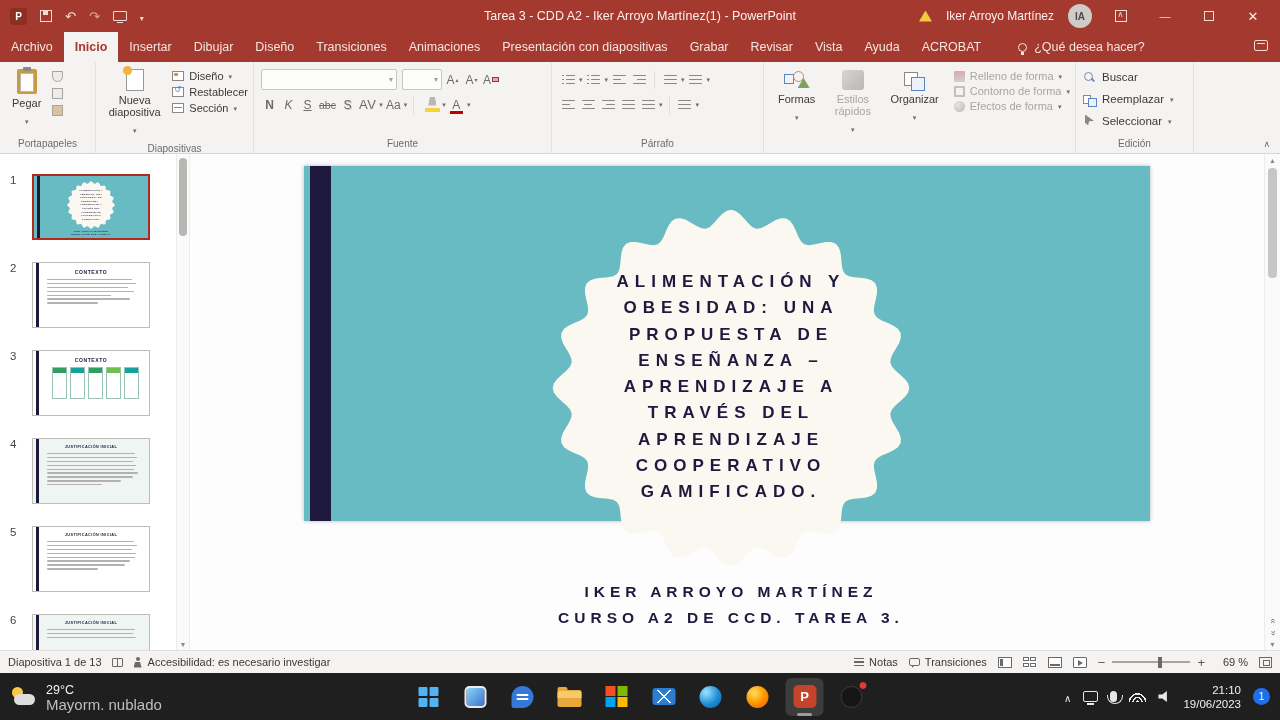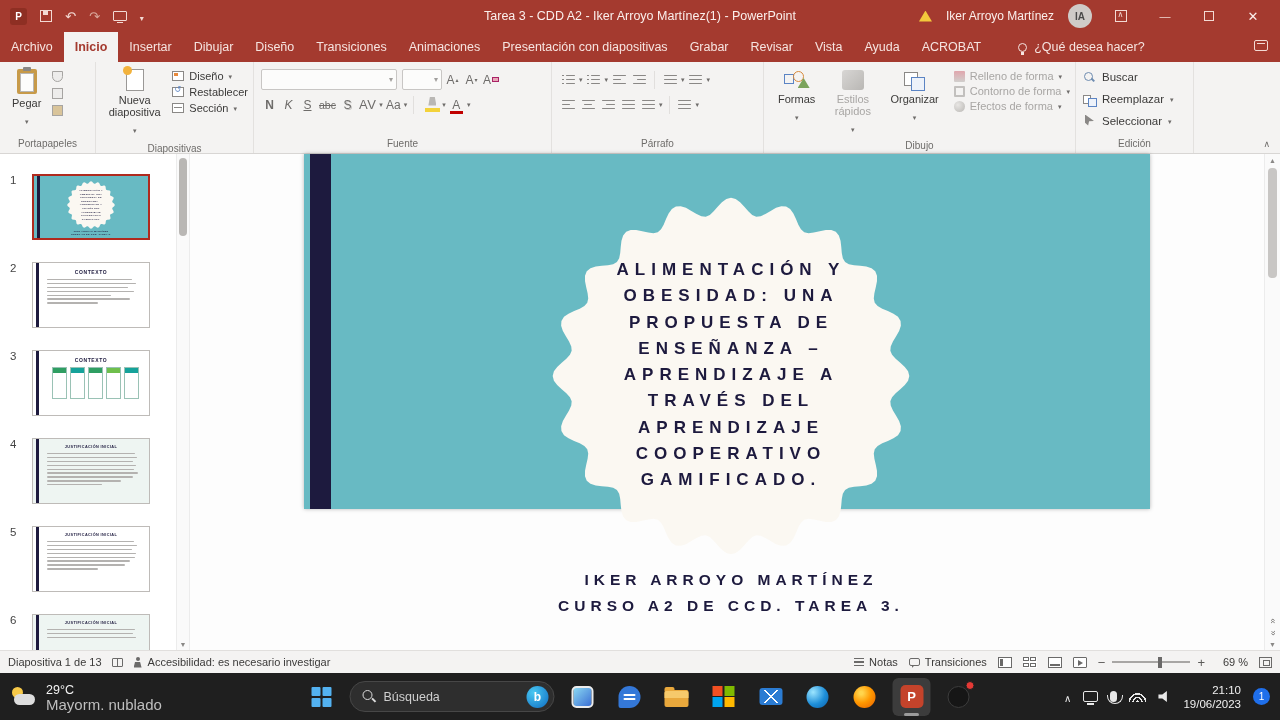--- a/index.html
+++ b/index.html
@@ -156,21 +156,21 @@
   .csup::after{content:"▲";}
   .csthumb{margin:4px auto 0;width:9px;height:110px;background:#C8C6C4;border-radius:4px;}
   .csbottom{position:absolute;bottom:2px;left:0;width:100%;display:flex;flex-direction:column;align-items:center;gap:4px;}
   .dblup,.dbldown{font-size:9px;color:#6E6C6A;line-height:8px;}
   .dblup::after{content:"«";display:inline-block;transform:rotate(90deg);}
   .dbldown::after{content:"«";display:inline-block;transform:rotate(-90deg);}
   .csdown{font-size:7px;color:#8A8886;}
   .csdown::after{content:"▼";}
 
   
-  .slide{position:absolute;left:114px;top:0;width:846px;height:355px;box-shadow:0 0 4px rgba(0,0,0,.28);text-decoration:underline;}
+  .slide{position:absolute;left:114px;top:12px;width:846px;height:355px;box-shadow:0 0 4px rgba(0,0,0,.28);text-decoration:underline;}
   .slide-bar{position:absolute;left:6px;top:0;width:21px;height:100%;}
   .seal{display:block;}
   .seal.big{position:absolute;left:247px;top:42px;width:360px;height:360px;}
   .slide-title{position:absolute;left:197px;top:103px;width:460px;text-align:center;font-weight:bold;font-size:17px;line-height:26.3px;letter-spacing:6px;white-space:pre-line;}
   .slide-sub{position:absolute;left:153px;top:413px;width:548px;text-align:center;font-weight:bold;}
   .slide-sub div{font-size:15.5px;line-height:26px;letter-spacing:5px;}
 
   
   .statusbar{height:23px;background:#F4F3F2;border-top:1px solid #E1DFDD;display:flex;align-items:center;font-size:11px;color:#3B3A39;padding:0 8px;}
   .sb-left{display:flex;align-items:center;gap:10px;}
@@ -496,21 +496,20 @@
               <span>Contorno de forma</span>
               <span class="dd"></span>
             </div>
           <div class="drow">
               <span class="sw fx"></span>
               <span>Efectos de forma</span>
               <span class="dd"></span>
             </div>
         </div>
       </div>
-      <div class="glbl">Dibujo</div>
     </div>
 
     <div class="rgroup g-edit">
       <div class="gbody col" style="gap:2px;">
         <div class="erow">
             <span class="eic search"></span>
             <span class="elbl">Buscar</span>
           </div>
         <div class="erow">
             <span class="eic replace"></span>
@@ -742,25 +741,20 @@
 
     <div class="tk-center">
       <span class="startbtn">
           <span class="i-start">
             <i></i>
             <i></i>
             <i></i>
             <i></i>
           </span>
         </span>
-      <span class="searchbox">
-        <span class="mag"></span>
-        <span class="searchtext">Búsqueda</span>
-        <span class="bing"></span>
-      </span>
       <span class="app">
           <span class="i-photos"></span>
         </span>
       <span class="app">
           <span class="i-chat"></span>
         </span>
       <span class="app">
           <span class="i-folder"></span>
         </span>
       <span class="app">

